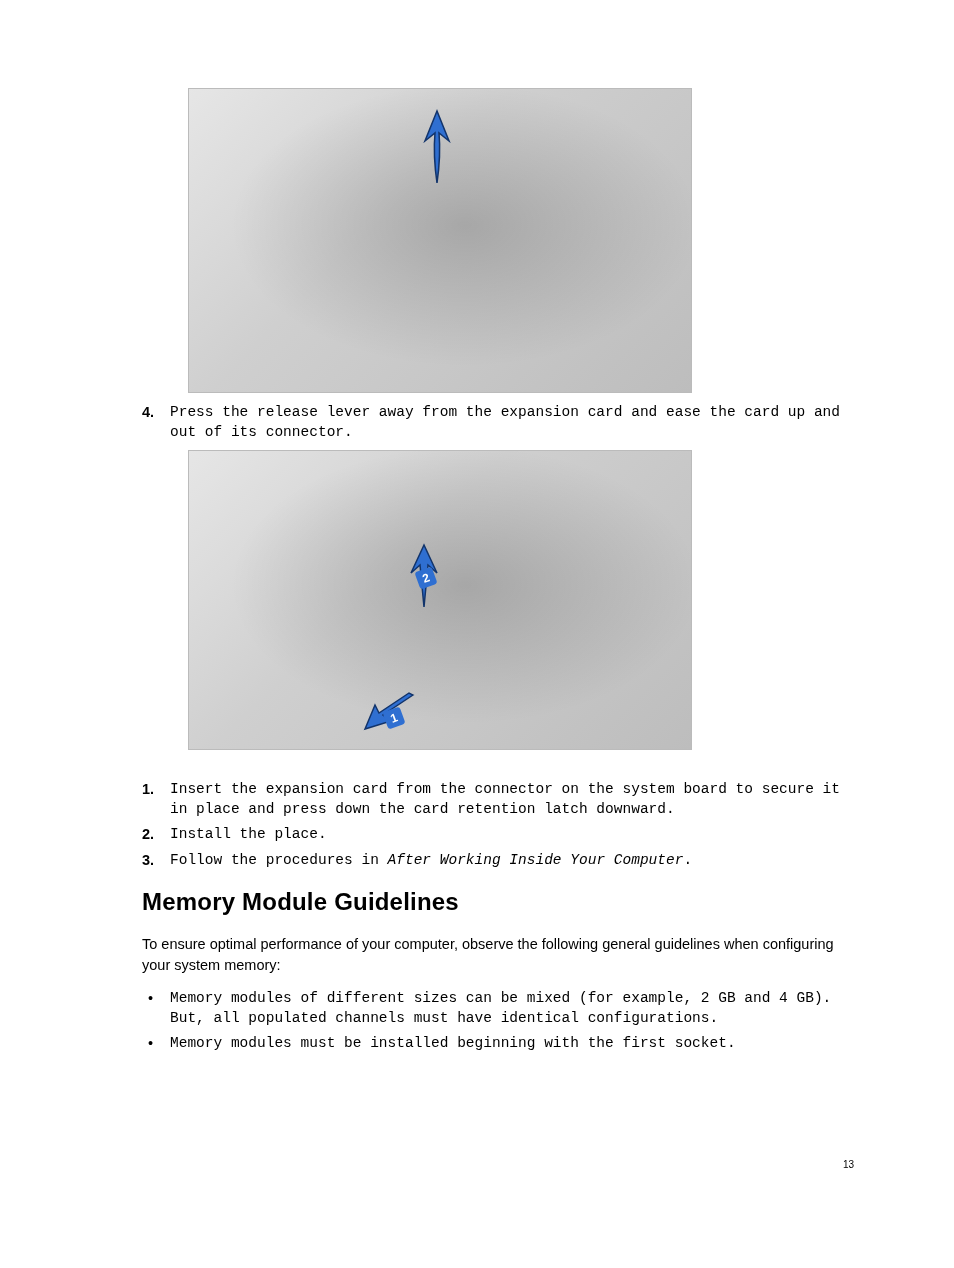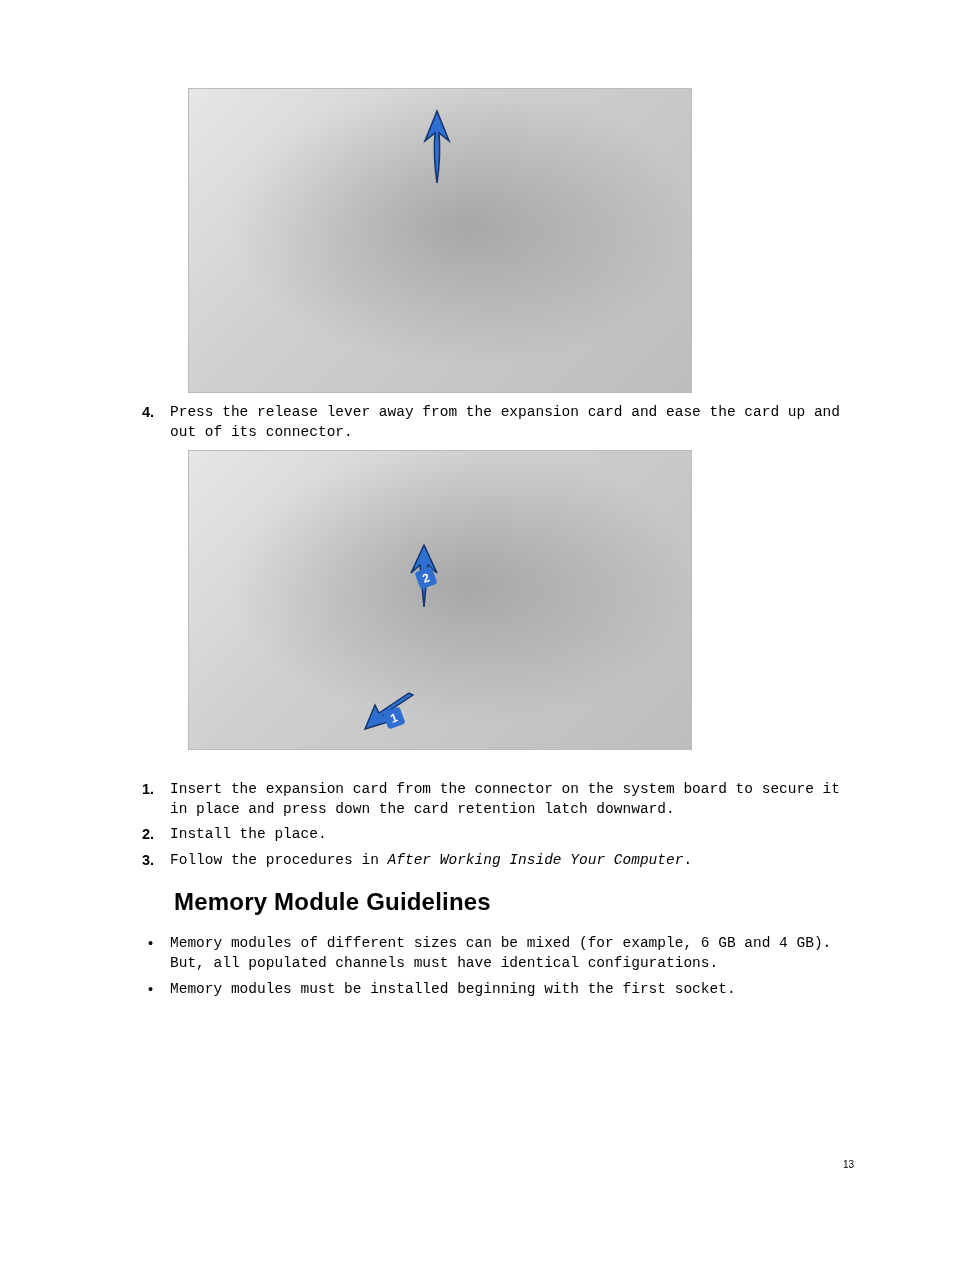--- a/index.html
+++ b/index.html
@@ -70,26 +70,27 @@
     <div class="step-num">2.</div>
     <div class="step-text">Install the place.</div>
   </div>
   <div class="step-row">
     <div class="step-num">3.</div>
     <div class="step-text">
       <span>Follow the procedures in </span><span class="italic">After Working Inside Your Computer</span><span>.</span>
     </div>
   </div>
 
-  <h2 class="section" style="margin-top:18px;margin-left:32px;">Memory Module Guidelines</h2>
+  <h2 class="section" style="margin-top:18px;">Memory Module Guidelines</h2>
 
+  <p class="para">To ensure optimal performance of your computer, observe the following general guidelines when configuring your system memory:</p>
 
   <div class="bullet-row">
     <div class="bullet-mark">•</div>
-    <div class="step-text">Memory modules of different sizes can be mixed (for example, 6 GB and 4 GB). But, all populated channels must have identical configurations.</div>
+    <div class="step-text">Memory modules of different sizes can be mixed (for example, 2 GB and 4 GB). But, all populated channels must have identical configurations.</div>
   </div>
   <div class="bullet-row">
     <div class="bullet-mark">•</div>
     <div class="step-text">Memory modules must be installed beginning with the first socket.</div>
   </div>
 
   <div class="page-num">13</div>
 </div>
 
 </body></html>

